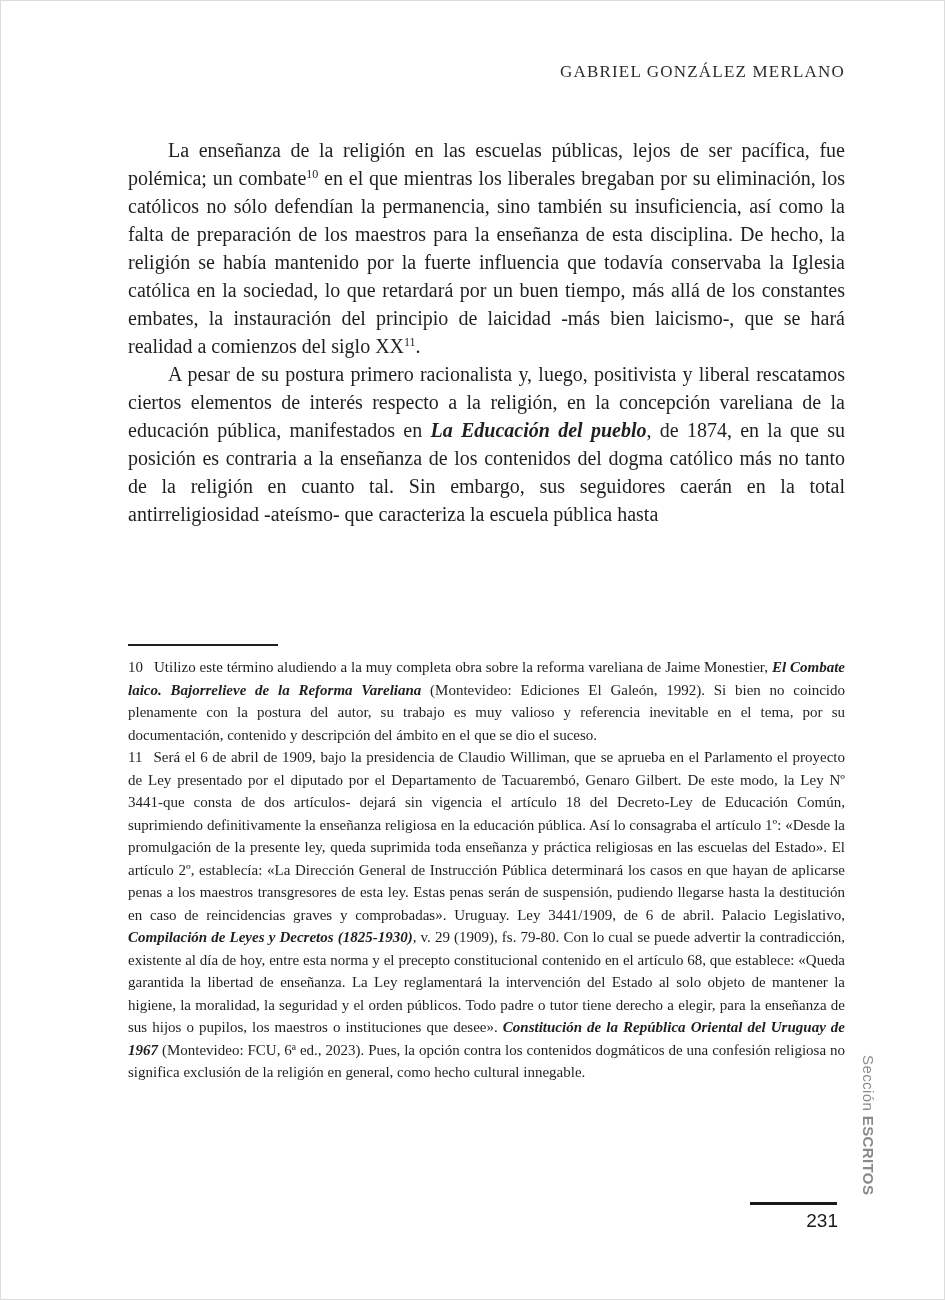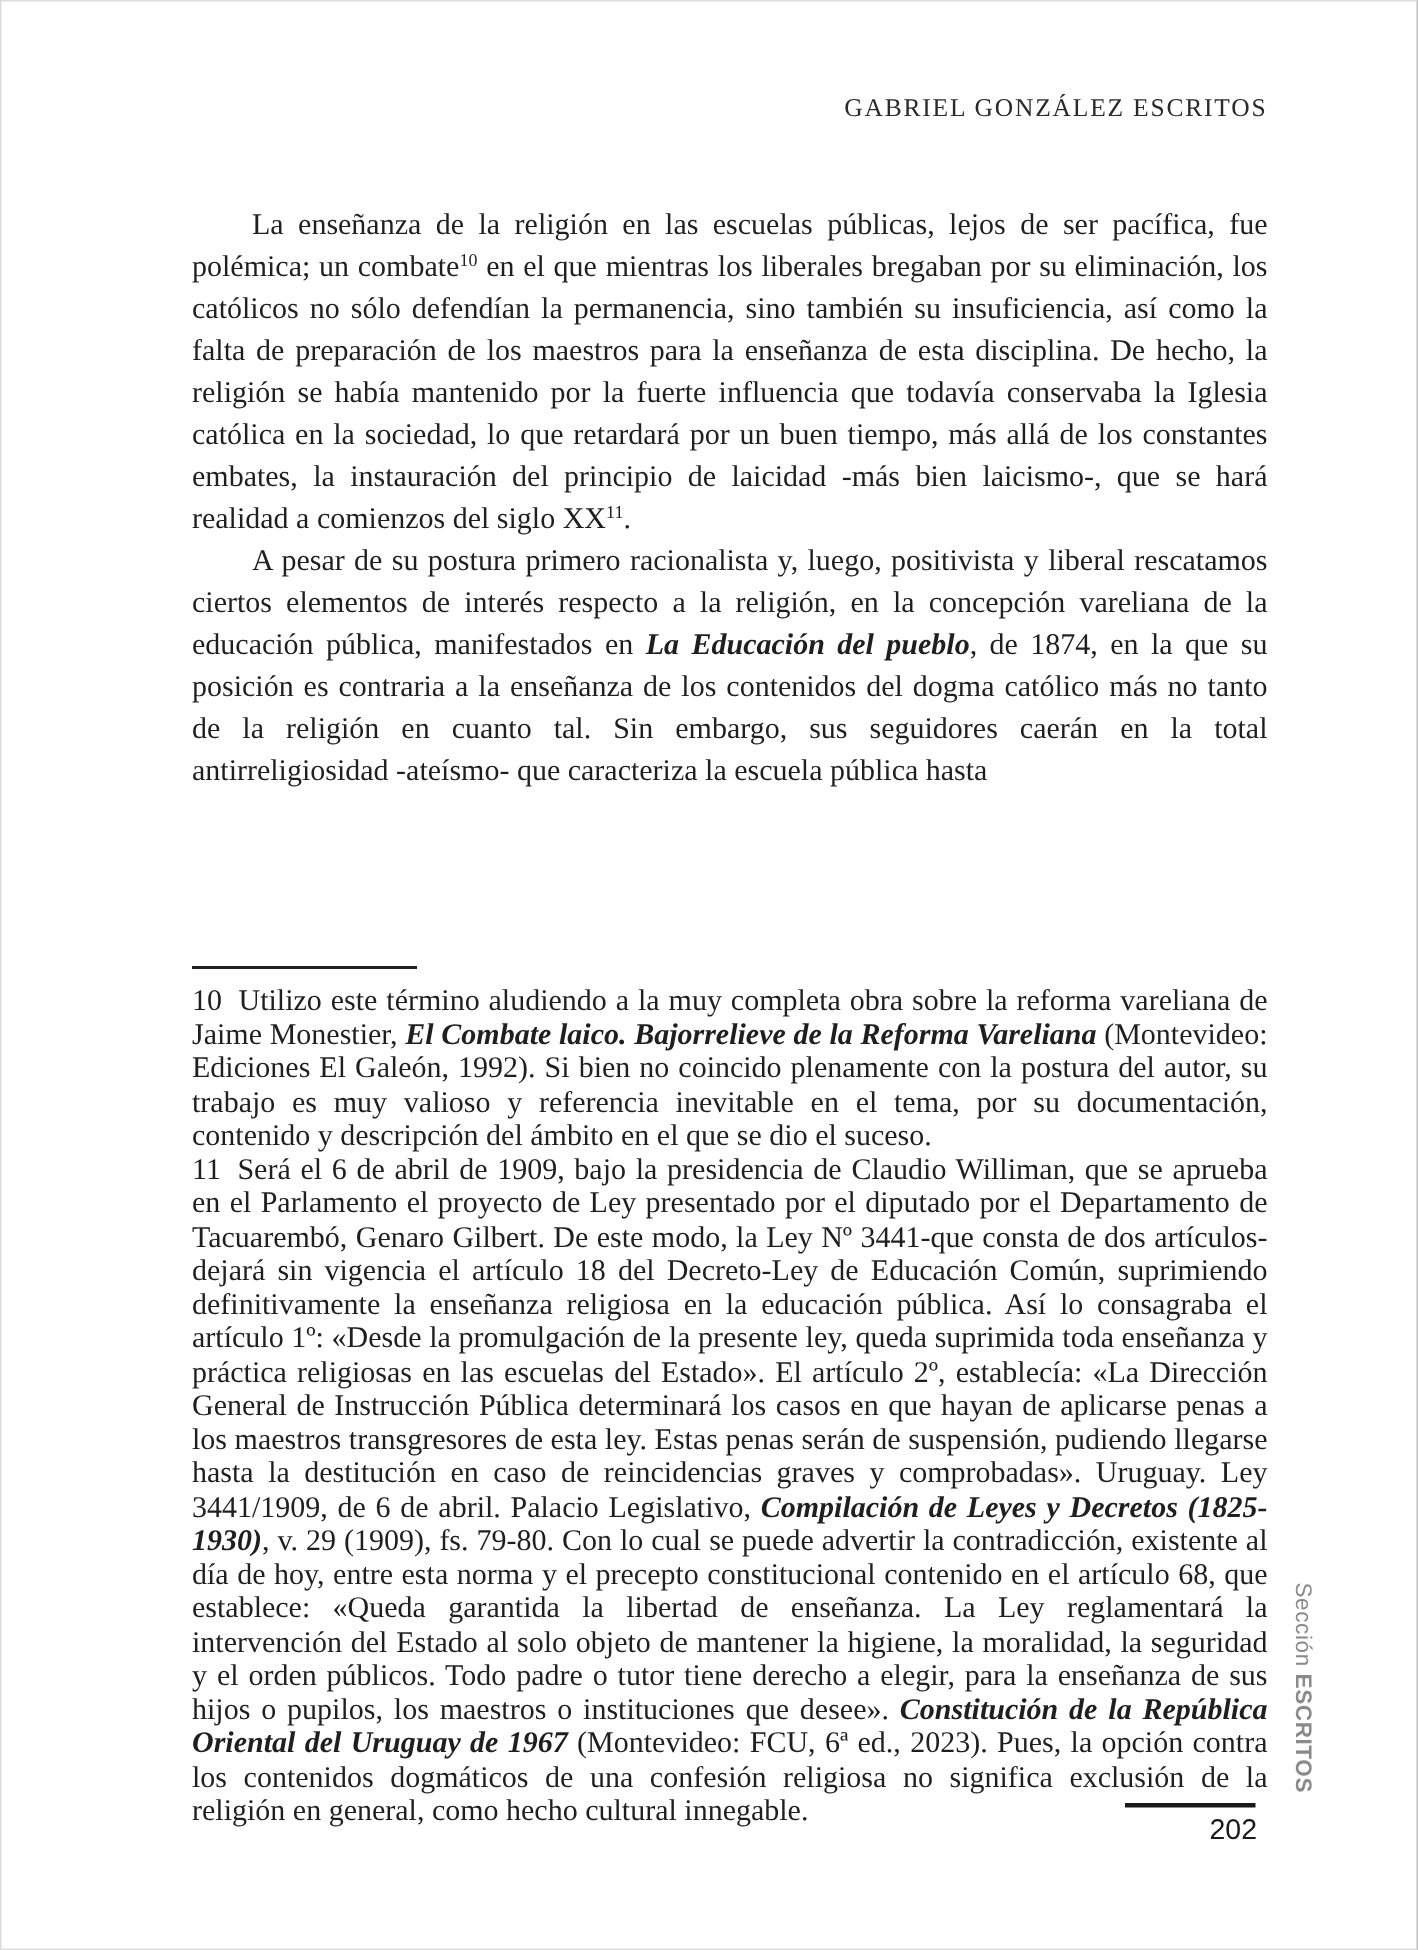--- a/index.html
+++ b/index.html
@@ -25,21 +25,21 @@
   .fnref{
     font-size:12px;line-height:0;vertical-align:baseline;
     position:relative;top:-7px;
   }
   .fn-sep{
     position:absolute;left:128px;top:644px;width:150px;
     border-top:2px solid #1f1f1f;
   }
   .footnotes{
     position:absolute;left:128px;top:656px;width:717px;
-    font-size:20px;line-height:22.5px;text-align:justify;
+    font-size:15px;line-height:22.5px;text-align:justify;
   }
   .footnotes p{margin:0;}
   .fn-num{display:inline-block;margin-right:11px;}
   .section-label{
     position:absolute;left:860px;top:1055px;height:130px;
     writing-mode:vertical-rl;
     font-family:"Liberation Sans", sans-serif;
     font-size:15px;color:#8a8a8a;letter-spacing:0.4px;
     white-space:nowrap;
   }
@@ -54,33 +54,33 @@
     font-family:"Liberation Sans", sans-serif;
     font-size:19px;color:#1a1a1a;
   }
   i{font-style:italic;font-weight:bold;}
 </style>
 </head>
 <body>
 
 <div class="page">
 
-  <div class="running-head">GABRIEL GONZÁLEZ ESCRITOS</div>
+  <div class="running-head">GABRIEL GONZÁLEZ MERLANO</div>
 
   <div class="body-text">
     <p><span>La enseñanza de la religión en las escuelas públicas, lejos de ser pacífica, fue polémica; un combate</span><sup class="fnref">10</sup><span> en el que mientras los liberales bregaban por su eliminación, los católicos no sólo defendían la permanencia, sino también su insuficiencia, así como la falta de preparación de los maestros para la enseñanza de esta disciplina. De hecho, la religión se había mantenido por la fuerte influencia que todavía conservaba la Iglesia católica en la sociedad, lo que retardará por un buen tiempo, más allá de los constantes embates, la instauración del principio de laicidad -más bien laicismo-, que se hará realidad a comienzos del siglo XX</span><sup class="fnref">11</sup><span>.</span></p>
     <p><span>A pesar de su postura primero racionalista y, luego, positivista y liberal rescatamos ciertos elementos de interés respecto a la religión, en la concepción vareliana de la educación pública, manifestados en </span><i>La Educación del pueblo</i><span>, de 1874, en la que su posición es contraria a la enseñanza de los contenidos del dogma católico más no tanto de la religión en cuanto tal. Sin embargo, sus seguidores caerán en la total antirreligiosidad -ateísmo- que caracteriza la escuela pública hasta</span></p>
   </div>
 
   <div class="fn-sep"></div>
 
   <div class="footnotes">
     <p><span class="fn-num">10</span><span>Utilizo este término aludiendo a la muy completa obra sobre la reforma vareliana de Jaime Monestier, </span><i>El Combate laico. Bajorrelieve de la Reforma Vareliana</i><span> (Montevideo: Ediciones El Galeón, 1992). Si bien no coincido plenamente con la postura del autor, su trabajo es muy valioso y referencia inevitable en el tema, por su documentación, contenido y descripción del ámbito en el que se dio el suceso.</span></p>
     <p><span class="fn-num">11</span><span>Será el 6 de abril de 1909, bajo la presidencia de Claudio Williman, que se aprueba en el Parlamento el proyecto de Ley presentado por el diputado por el Departamento de Tacuarembó, Genaro Gilbert. De este modo, la Ley Nº 3441-que consta de dos artículos- dejará sin vigencia el artículo 18 del Decreto-Ley de Educación Común, suprimiendo definitivamente la enseñanza religiosa en la educación pública. Así lo consagraba el artículo 1º: «Desde la promulgación de la presente ley, queda suprimida toda enseñanza y práctica religiosas en las escuelas del Estado». El artículo 2º, establecía: «La Dirección General de Instrucción Pública determinará los casos en que hayan de aplicarse penas a los maestros transgresores de esta ley. Estas penas serán de suspensión, pudiendo llegarse hasta la destitución en caso de reincidencias graves y comprobadas». Uruguay. Ley 3441/1909, de 6 de abril. Palacio Legislativo, </span><i>Compilación de Leyes y Decretos (1825-1930)</i><span>, v. 29 (1909), fs. 79-80. Con lo cual se puede advertir la contradicción, existente al día de hoy, entre esta norma y el precepto constitucional contenido en el artículo 68, que establece: «Queda garantida la libertad de enseñanza. La Ley reglamentará la intervención del Estado al solo objeto de mantener la higiene, la moralidad, la seguridad y el orden públicos. Todo padre o tutor tiene derecho a elegir, para la enseñanza de sus hijos o pupilos, los maestros o instituciones que desee». </span><i>Constitución de la República Oriental del Uruguay de 1967</i><span> (Montevideo: FCU, 6ª ed., 2023). Pues, la opción contra los contenidos dogmáticos de una confesión religiosa no significa exclusión de la religión en general, como hecho cultural innegable.</span></p>
   </div>
 
   <div class="section-label"><span>Sección </span><span class="bold">ESCRITOS</span></div>
 
   <div class="footer-rule"></div>
 
-  <div class="page-number">202</div>
+  <div class="page-number">231</div>
 
 </div>
 
 </body></html>

